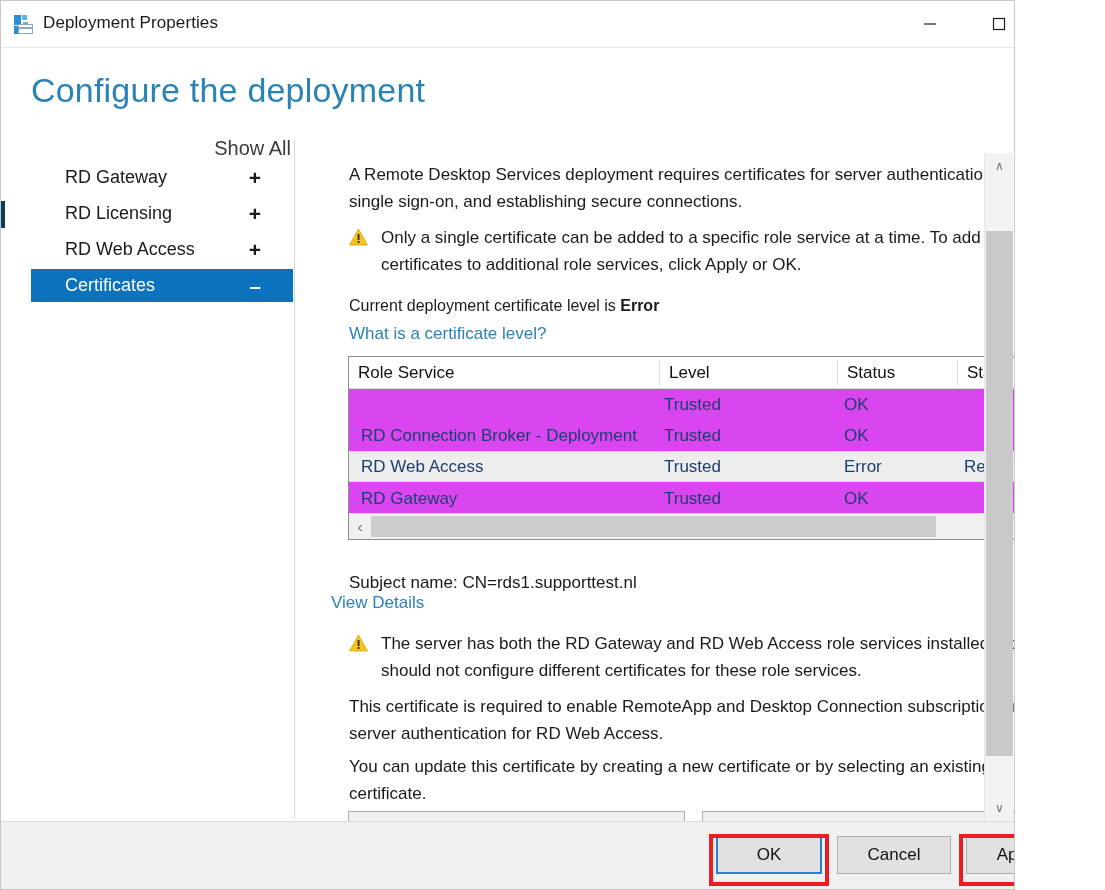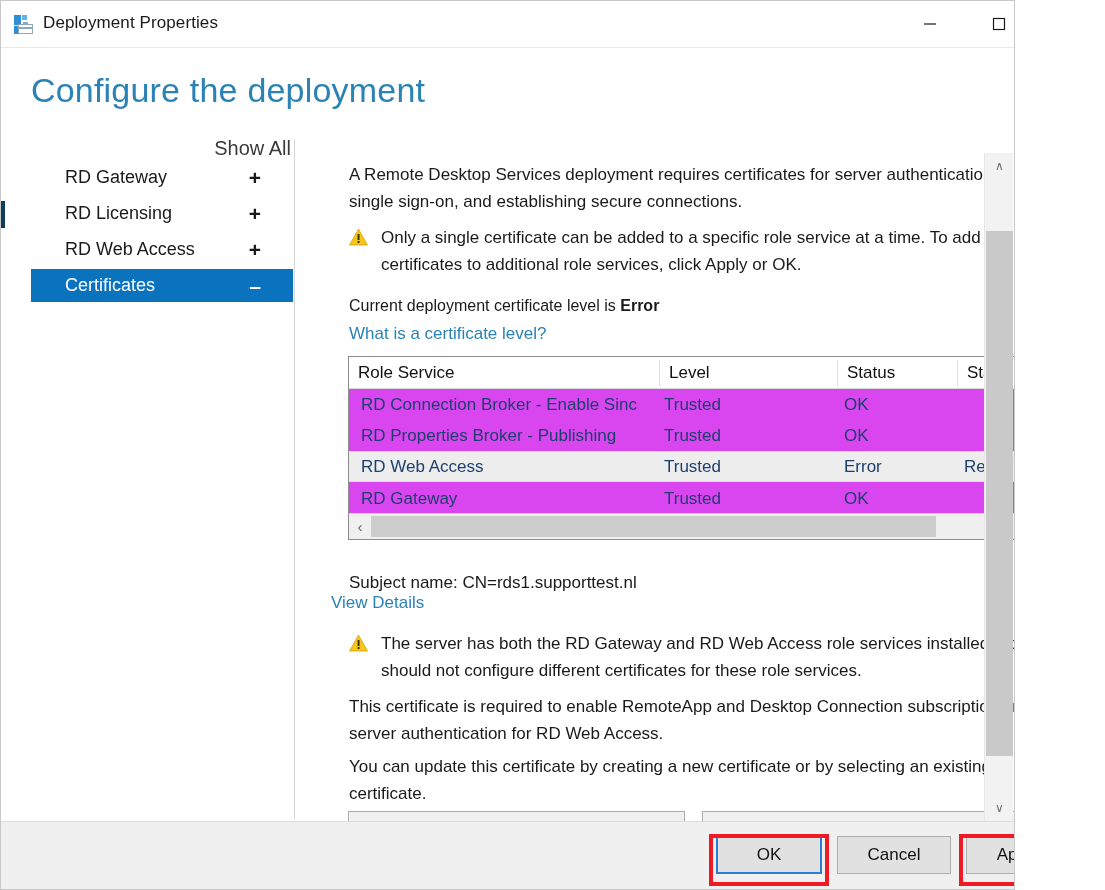--- a/index.html
+++ b/index.html
@@ -328,28 +328,27 @@
         <div class="th" style="left:0px;   width:310px;">Role Service</div>
         <div class="sep" style="left:310px;"></div>
         <div class="th" style="left:311px; width:177px;">Level</div>
         <div class="sep" style="left:488px;"></div>
         <div class="th" style="left:489px; width:119px;">Status</div>
         <div class="sep" style="left:608px;"></div>
         <div class="th" style="left:609px; width:90px;">State</div>
       </div>
 
       <div class="trow" style="top:32px;">
-        <span class="cell c-role">RD Connection Broker - Enable Sinc</span>
         <span class="cell c-level">Trusted</span>
         <span class="cell c-status">OK</span>
         <span class="cell c-state"></span>
       </div>
 
       <div class="trow" style="top:63px;">
-        <span class="cell c-role">RD Properties Broker - Publishing</span>
+        <span class="cell c-role">RD Connection Broker - Deployment</span>
         <span class="cell c-level">Trusted</span>
         <span class="cell c-status">OK</span>
         <span class="cell c-state"></span>
       </div>
 
       <div class="trow selected" style="top:94px;">
         <span class="cell c-role">RD Web Access</span>
         <span class="cell c-level">Trusted</span>
         <span class="cell c-status">Error</span>
         <span class="cell c-state">Ready to a</span>

